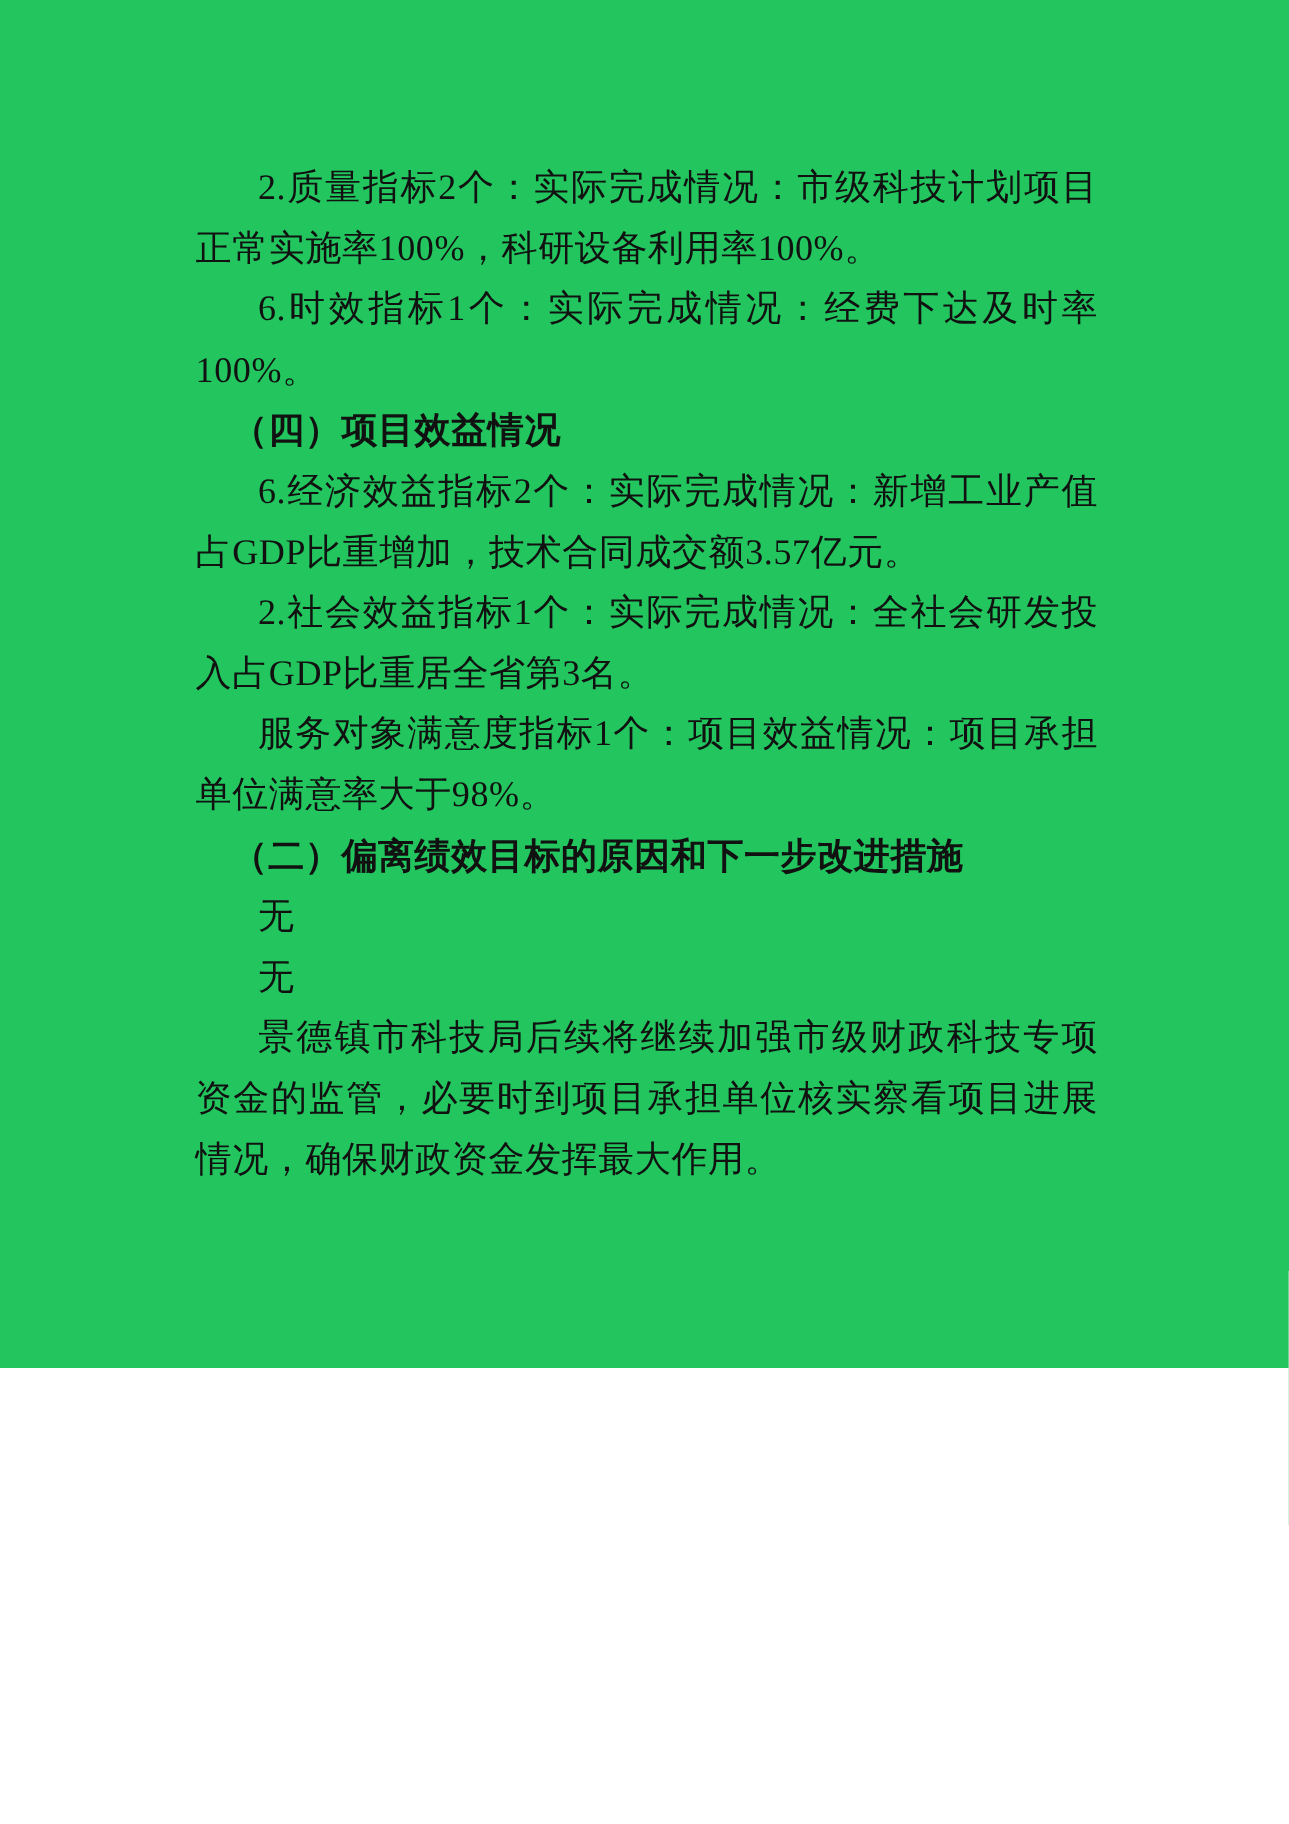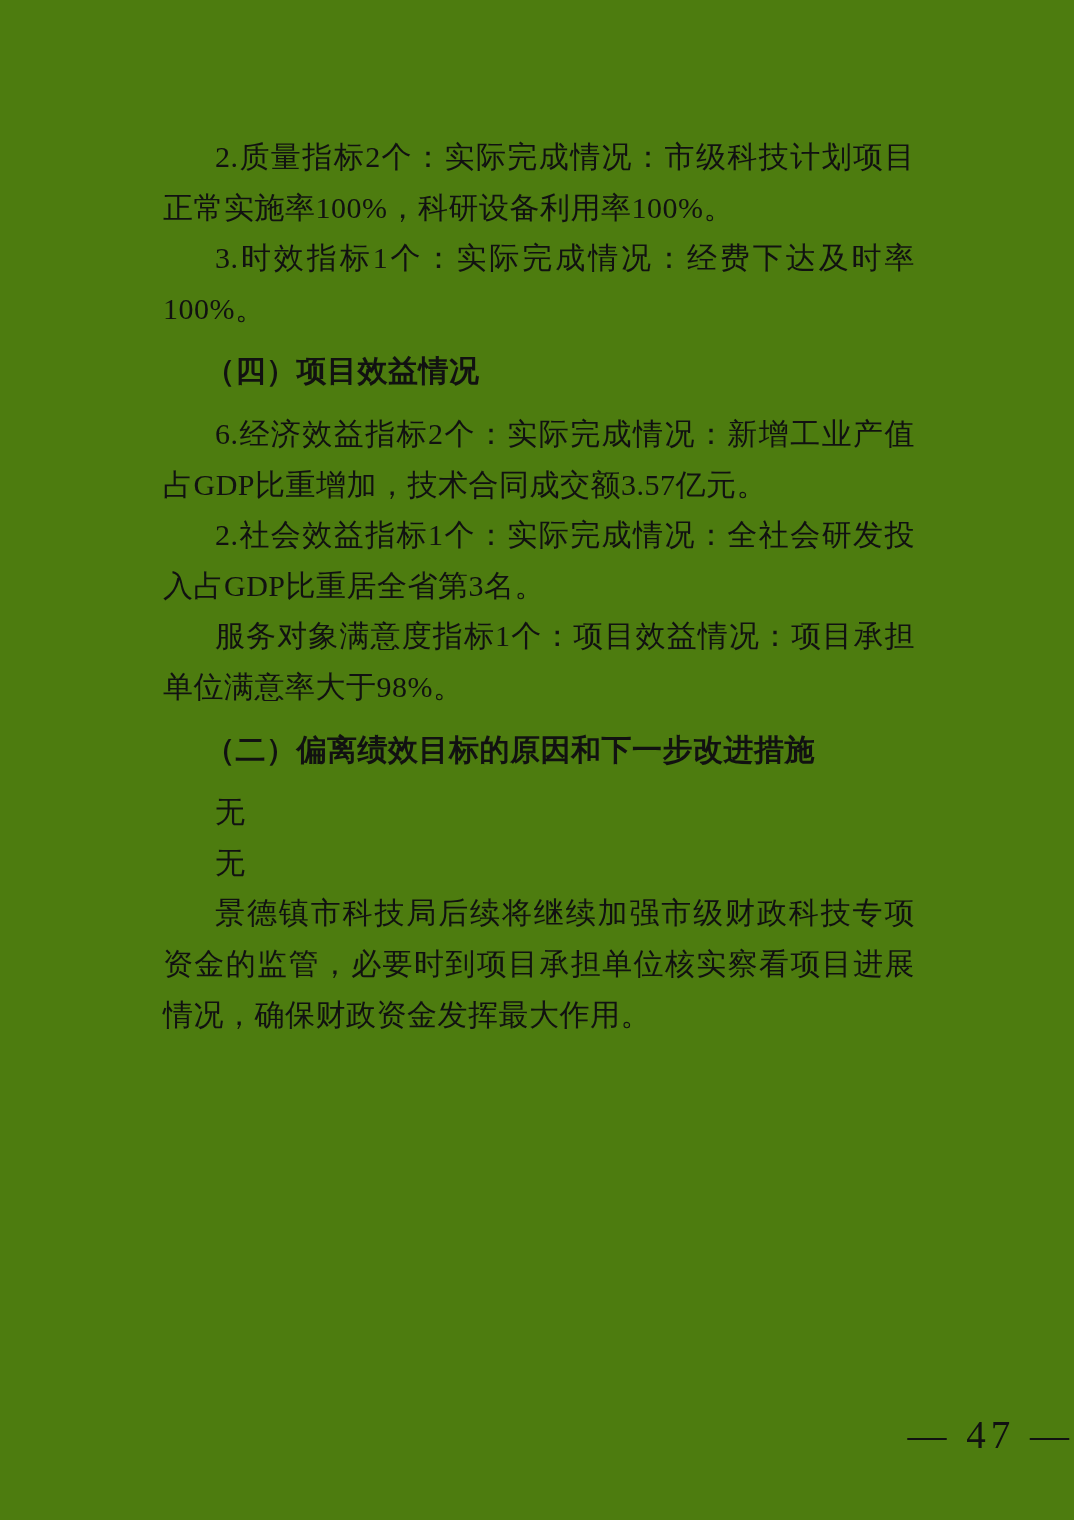--- a/index.html
+++ b/index.html
@@ -3,63 +3,63 @@
 <meta charset="utf-8">
 <style>
   html, body {
     margin: 0;
     padding: 0;
     background: #ffffff;
   }
   .page {
     position: relative;
     width: 1074px;
-    height: 1520px;
-    background: #4d7c0f;
+    height: 1140px;
+    background: #22c55e;
     color: #111111;
     font-family: "Liberation Serif", "DejaVu Serif", serif;
     overflow: hidden;
   }
   .content {
     position: absolute;
     left: 163px;
     top: 132px;
     width: 752px;
     font-size: 30px;
     line-height: 50.6px;
     text-align: justify;
     letter-spacing: 0.5px;
   }
   .para {
     margin: 0;
     text-indent: 52px;
   }
   .heading {
-    margin: 12px;
+    margin: 0;
     text-indent: 30px;
     font-weight: bold;
   }
   .footer {
     position: absolute;
     left: 0;
     right: 0;
     top: 1412px;
     text-align: right;
     font-size: 39px;
     letter-spacing: 5px;
     color: #111111;
   }
 </style>
 </head>
 <body>
 
 <div class="page">
   <div class="content">
     <p class="para">2.质量指标2个：实际完成情况：市级科技计划项目正常实施率100%，科研设备利用率100%。</p>
-    <p class="para">3.时效指标1个：实际完成情况：经费下达及时率100%。</p>
+    <p class="para">6.时效指标1个：实际完成情况：经费下达及时率100%。</p>
     <p class="heading">（四）项目效益情况</p>
     <p class="para">6.经济效益指标2个：实际完成情况：新增工业产值占GDP比重增加，技术合同成交额3.57亿元。</p>
     <p class="para">2.社会效益指标1个：实际完成情况：全社会研发投入占GDP比重居全省第3名。</p>
     <p class="para">服务对象满意度指标1个：项目效益情况：项目承担单位满意率大于98%。</p>
     <p class="heading">（二）偏离绩效目标的原因和下一步改进措施</p>
     <p class="para">无</p>
     <p class="para">无</p>
     <p class="para">景德镇市科技局后续将继续加强市级财政科技专项资金的监管，必要时到项目承担单位核实察看项目进展情况，确保财政资金发挥最大作用。</p>
   </div>
   <div class="footer">— 47 —</div>

